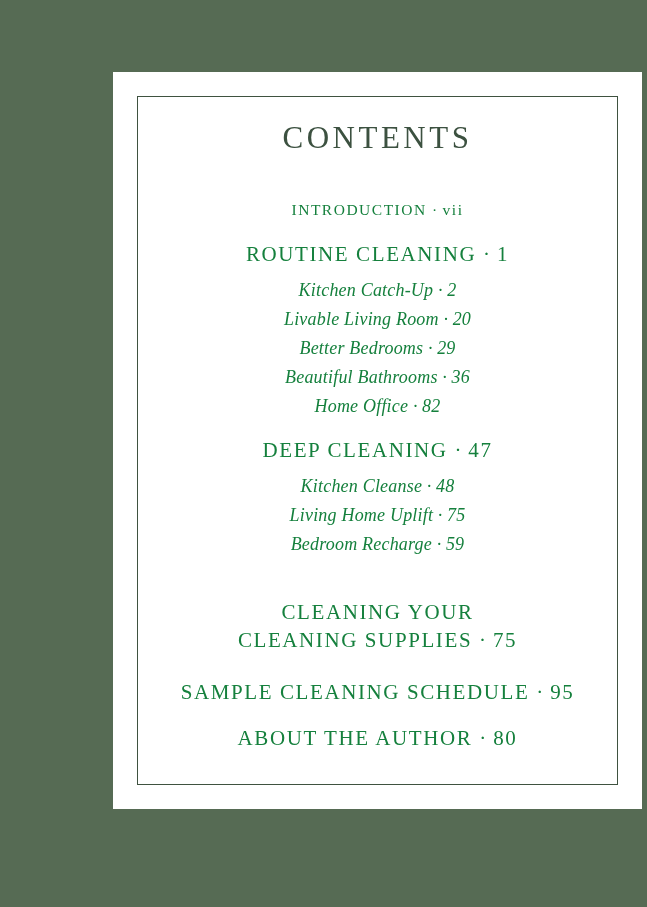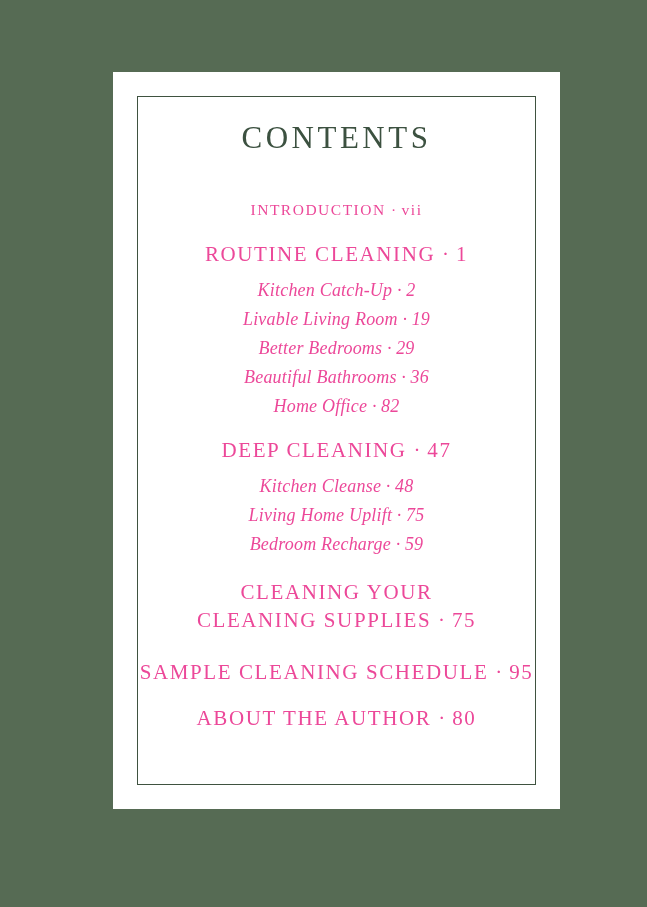--- a/index.html
+++ b/index.html
@@ -10,21 +10,21 @@
     width: 647px;
     height: 907px;
     background: #566b54;
     font-family: "Liberation Serif", serif;
     overflow: hidden;
   }
   .page {
     position: absolute;
     left: 113px;
     top: 72px;
-    width: 447px;
+    width: 529px;
     height: 737px;
     background: #ffffff;
     box-sizing: border-box;
   }
   .inner-frame {
     position: absolute;
     left: 24px;
     top: 24px;
     right: 24px;
     bottom: 24px;
@@ -41,21 +41,21 @@
   }
   .toc-title {
     font-size: 31px;
     letter-spacing: 3.5px;
     color: #3c5140;
     margin: 0 0 46px 0;
     font-weight: normal;
     font-family: "Liberation Serif", serif;
   }
   .entry {
-    color: #ec4899;
+    color: #15803d;
     line-height: 1.0;
   }
   .entry-caps {
     font-size: 21px;
     letter-spacing: 1.6px;
     margin-bottom: 16px;
   }
   .entry-caps.small-caps-lead {
     font-size: 15.5px;
     letter-spacing: 1.5px;
@@ -66,20 +66,21 @@
     letter-spacing: 0.2px;
     margin-bottom: 11px;
   }
   .group {
     margin-bottom: 0;
   }
   .gap-after-intro { height: 10px; }
   .gap-section { height: 14px; }
   .two-line {
     line-height: 1.35;
+    margin-top: 20px;
   }
   .dot {
     letter-spacing: 0;
   }
 </style>
 </head>
 <body>
 
 <div class="page">
   <div class="inner-frame"></div>
@@ -104,21 +105,21 @@
       </div>
 
       <div class="entry entry-italic">
         <span>Kitchen Catch-Up</span>
         <span class="dot">·</span>
         <span>2</span>
       </div>
       <div class="entry entry-italic">
         <span>Livable Living Room</span>
         <span class="dot">·</span>
-        <span>19</span>
+        <span>20</span>
       </div>
       <div class="entry entry-italic">
         <span>Better Bedrooms</span>
         <span class="dot">·</span>
         <span>29</span>
       </div>
       <div class="entry entry-italic">
         <span>Beautiful Bathrooms</span>
         <span class="dot">·</span>
         <span>36</span>

